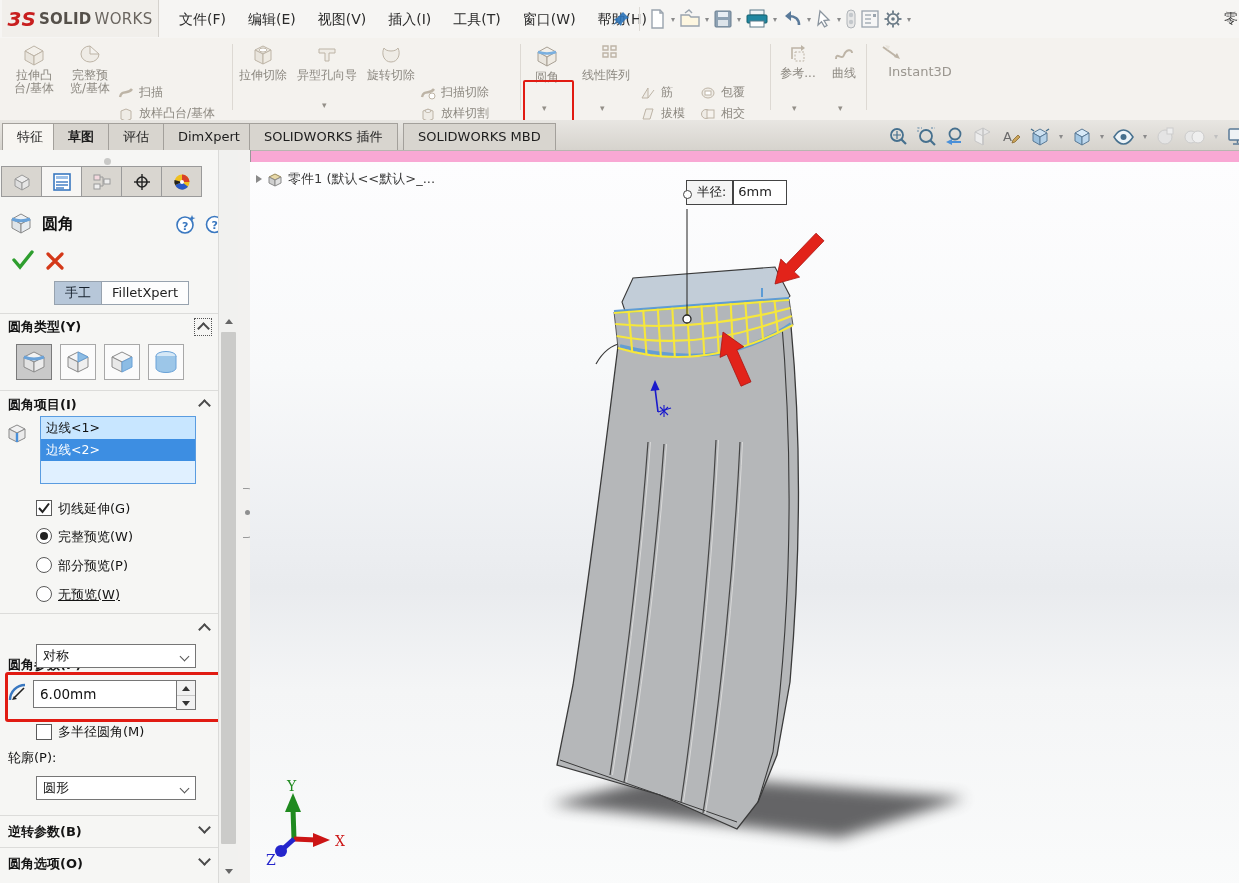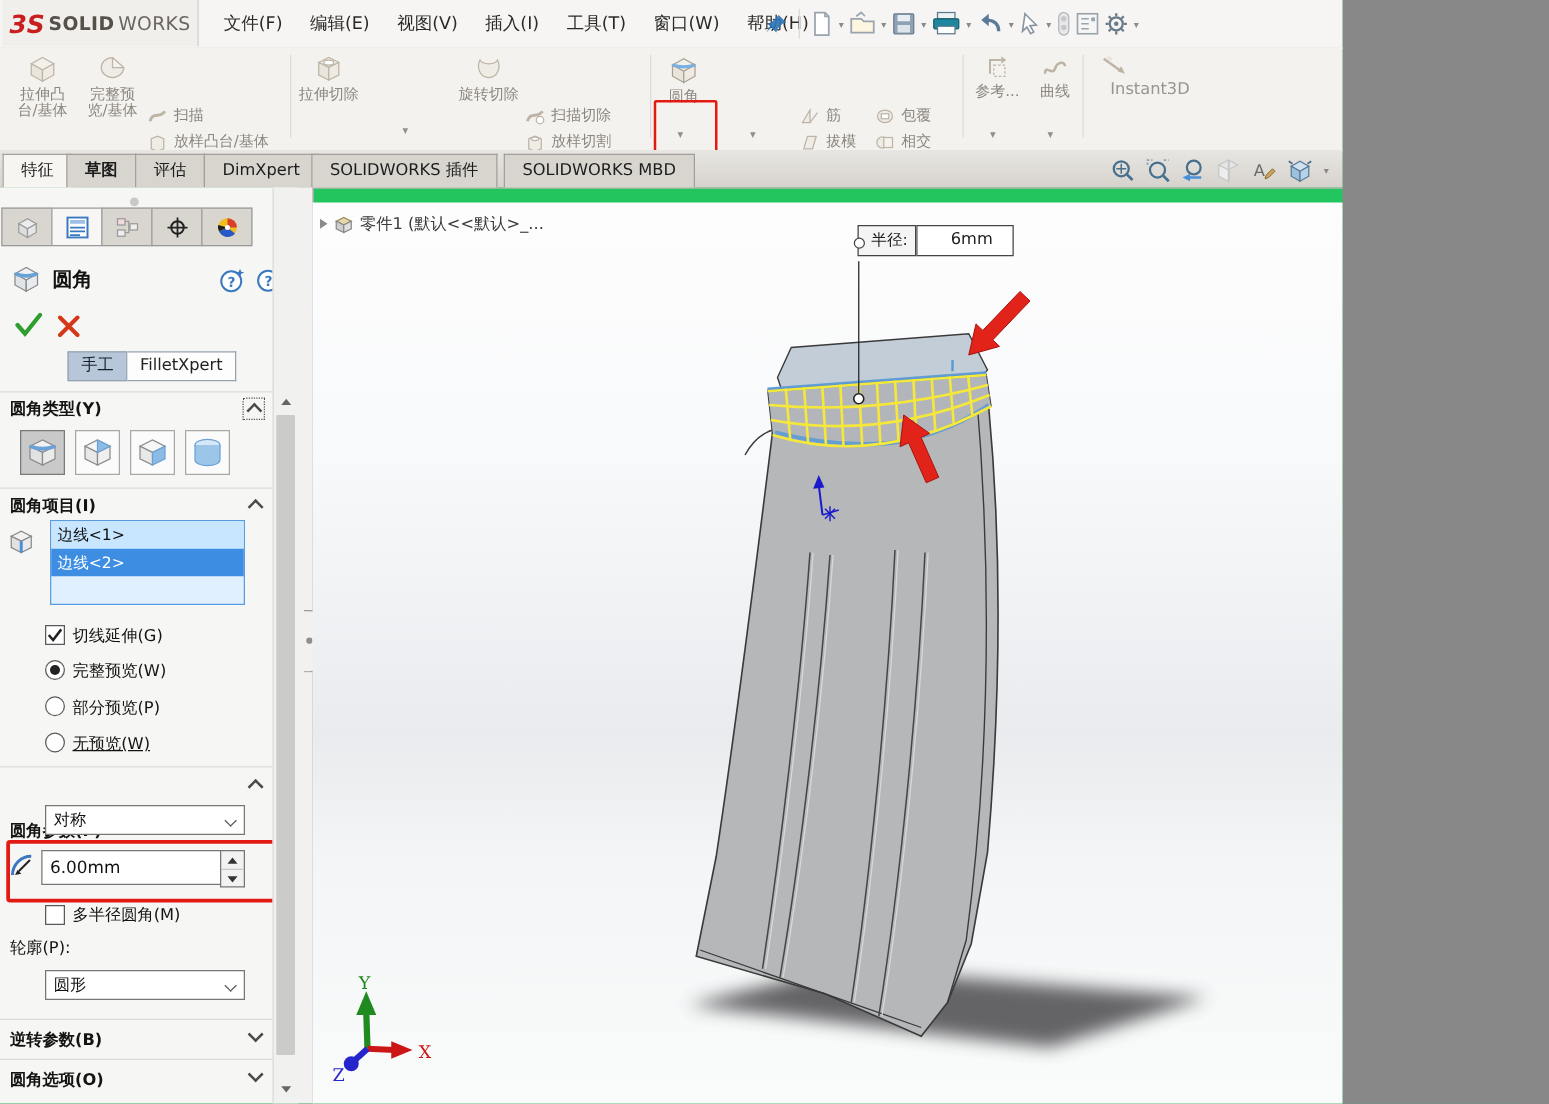--- a/index.html
+++ b/index.html
@@ -1,16 +1,16 @@
 <!DOCTYPE html>
 <html><head>
 <meta charset="utf-8">
 <style>
   html,body{margin:0;padding:0;background:#888;}
-  #root{position:relative;width:1074px;height:883px;background:#22c55e;overflow:hidden;
+  #root{position:relative;width:1239px;height:883px;background:#f9a8d4;overflow:hidden;
         font-family:"DejaVu Sans","Liberation Sans",sans-serif;font-size:13px;color:#222;
         -webkit-user-select:none;user-select:none;}
   .abs{position:absolute;}
   
   #menubar{position:absolute;left:0;top:0;width:1239px;height:38px;background:#f6f5f3;border-bottom:1px solid #e3e0db;}
   #logo{position:absolute;left:2px;top:0;width:156px;height:37px;background:#f1efeb;border-right:1px solid #d5d2cd;
         display:flex;align-items:center;justify-content:center;gap:3px;}
   #logo .mark{color:#c81e1e;font-weight:bold;font-style:italic;font-size:20px;line-height:20px;}
   #logo .solid{font-weight:bold;font-size:15px;color:#55504a;letter-spacing:.3px;}
   #logo .works{font-weight:normal;font-size:15px;color:#6a655f;letter-spacing:.3px;}
@@ -78,21 +78,21 @@
   #splitter{position:absolute;left:238px;top:150px;width:12px;height:733px;background:#f2f1ef;border-right:1px solid #999;}
   #split-handle{position:absolute;left:243px;top:488px;width:10px;height:48px;background:#f2f1ef;border:1px solid #9a9a9a;border-left:none;border-radius:0 6px 6px 0;}
   #split-handle .dot{position:absolute;left:2px;top:21px;width:5px;height:5px;border-radius:50%;background:#8f8f8f;}
   
   #viewport{position:absolute;left:250px;top:162px;width:989px;height:733px;overflow:hidden;
             background:linear-gradient(180deg,#fdfdfe 0%,#f8f9fa 28%,#eceef1 52%,#e9ebee 58%,#f4f5f6 72%,#fafbfb 100%);}
   #flyout{position:absolute;left:6px;top:8px;display:flex;align-items:center;gap:5px;font-size:13px;color:#3a3a3a;}
   .tri-right{width:0;height:0;border-top:4.5px solid transparent;border-bottom:4.5px solid transparent;border-left:6px solid #8a8a8a;}
   #callout{position:absolute;left:436px;top:18px;display:flex;font-size:12.5px;}
   #callout .c1{background:#f4f4f4;border:1px solid #444;padding:3px 6px 3px 10px;position:relative;}
-  #callout .c2{background:#fff;border:1px solid #444;border-left:1px solid #444;width:44px;padding:3px 16px;font-size:13px;text-align:right;}
+  #callout .c2{background:#fff;border:1px solid #444;border-left:1px solid #444;width:44px;padding:3px 4px;font-size:13px;}
   #callout .anchor{position:absolute;left:-4px;top:9px;width:7px;height:7px;border:1px solid #444;border-radius:50%;background:#fff;}
   #watermark{position:absolute;right:50px;bottom:16px;font-size:27px;color:#c3c5c7;letter-spacing:1px;}
 </style>
 </head>
 <body>
 
 <div id="root">
 
   <div id="menubar">
     <div id="logo">
@@ -215,20 +215,26 @@
     <div class="rsep" style="left:232px;"></div>
     <div class="rbtn" style="left:238px;width:50px;">
       <svg class="rico" width="26" height="24" viewBox="0 0 26 24">
           <path d="M5 7 13 3l8 4-8 4z" fill="#f3f0ea" stroke="#bdb4a6"></path>
           <path d="M5 7v10l8 4V11z" fill="#e9e5dd" stroke="#bdb4a6"></path>
           <path d="M21 7v10l-8 4V11z" fill="#efebe3" stroke="#bdb4a6"></path>
           <ellipse cx="13" cy="7" rx="4" ry="2" fill="#fff" stroke="#bdb4a6"></ellipse>
         </svg>
       <span>拉伸切除</span>
     </div>
+    <div class="rbtn" style="left:290px;width:74px;">
+      <svg class="rico" width="24" height="24" viewBox="0 0 24 24">
+          <path d="M4 6h16v4H14v8h-4v-8H4z" fill="#efece6" stroke="#bdb4a6"></path>
+        </svg>
+      <span>异型孔向导</span>
+    </div>
     <div class="rbtn" style="left:366px;width:50px;">
       <svg class="rico" width="26" height="24" viewBox="0 0 26 24">
           <path d="M6 5c-3 6 0 14 7 14s10-8 7-14c-2 4-12 4-14 0z" fill="#efece6" stroke="#bdb4a6"></path>
         </svg>
       <span>旋转切除</span>
     </div>
     <div class="rstack" style="left:420px;top:44px;">
       <div class="srow">
           <svg width="16" height="16" viewBox="0 0 16 16">
             <path d="M2 12c2-8 8-2 12-8" fill="none" stroke="#bdb4a6" stroke-width="2.4"></path>
@@ -253,20 +259,29 @@
     </div>
     <div class="rsep" style="left:520px;"></div>
     <div class="rbtn" style="left:524px;width:46px;">
       <svg class="rico" width="26" height="26" viewBox="0 0 26 26">
           <path d="M4 9 13 4l9 5-9 5z" fill="#f3f0ea" stroke="#a8a094"></path>
           <path d="M4 9v9l9 5v-9z" fill="#e9e5dd" stroke="#a8a094"></path>
           <path d="M22 9v9l-9 5v-9z" fill="#efebe3" stroke="#a8a094"></path>
           <path d="M4 9q9 3 18 0" fill="none" stroke="#7ab0e0" stroke-width="2.6"></path>
         </svg>
       <span>圆角</span>
+    </div>
+    <div class="rbtn" style="left:574px;width:64px;">
+      <svg class="rico" width="24" height="24" viewBox="0 0 24 24">
+          <g fill="none" stroke="#bdb4a6" stroke-width="1.4">
+            <path d="M9 3h5v4H9zM9 10h5v4H9z"></path>
+            <path d="M17 3h5v4h-5zM17 10h5v4h-5z"></path>
+          </g>
+        </svg>
+      <span>线性阵列</span>
     </div>
     <div class="rstack" style="left:640px;top:44px;">
       <div class="srow">
           <svg width="16" height="16" viewBox="0 0 16 16">
             <path d="M2 13L8 3v10z" fill="#efece6" stroke="#bdb4a6"></path>
             <path d="M8 13l6-8" stroke="#bdb4a6"></path>
           </svg>
           <span>筋</span>
         </div>
       <div class="srow">

